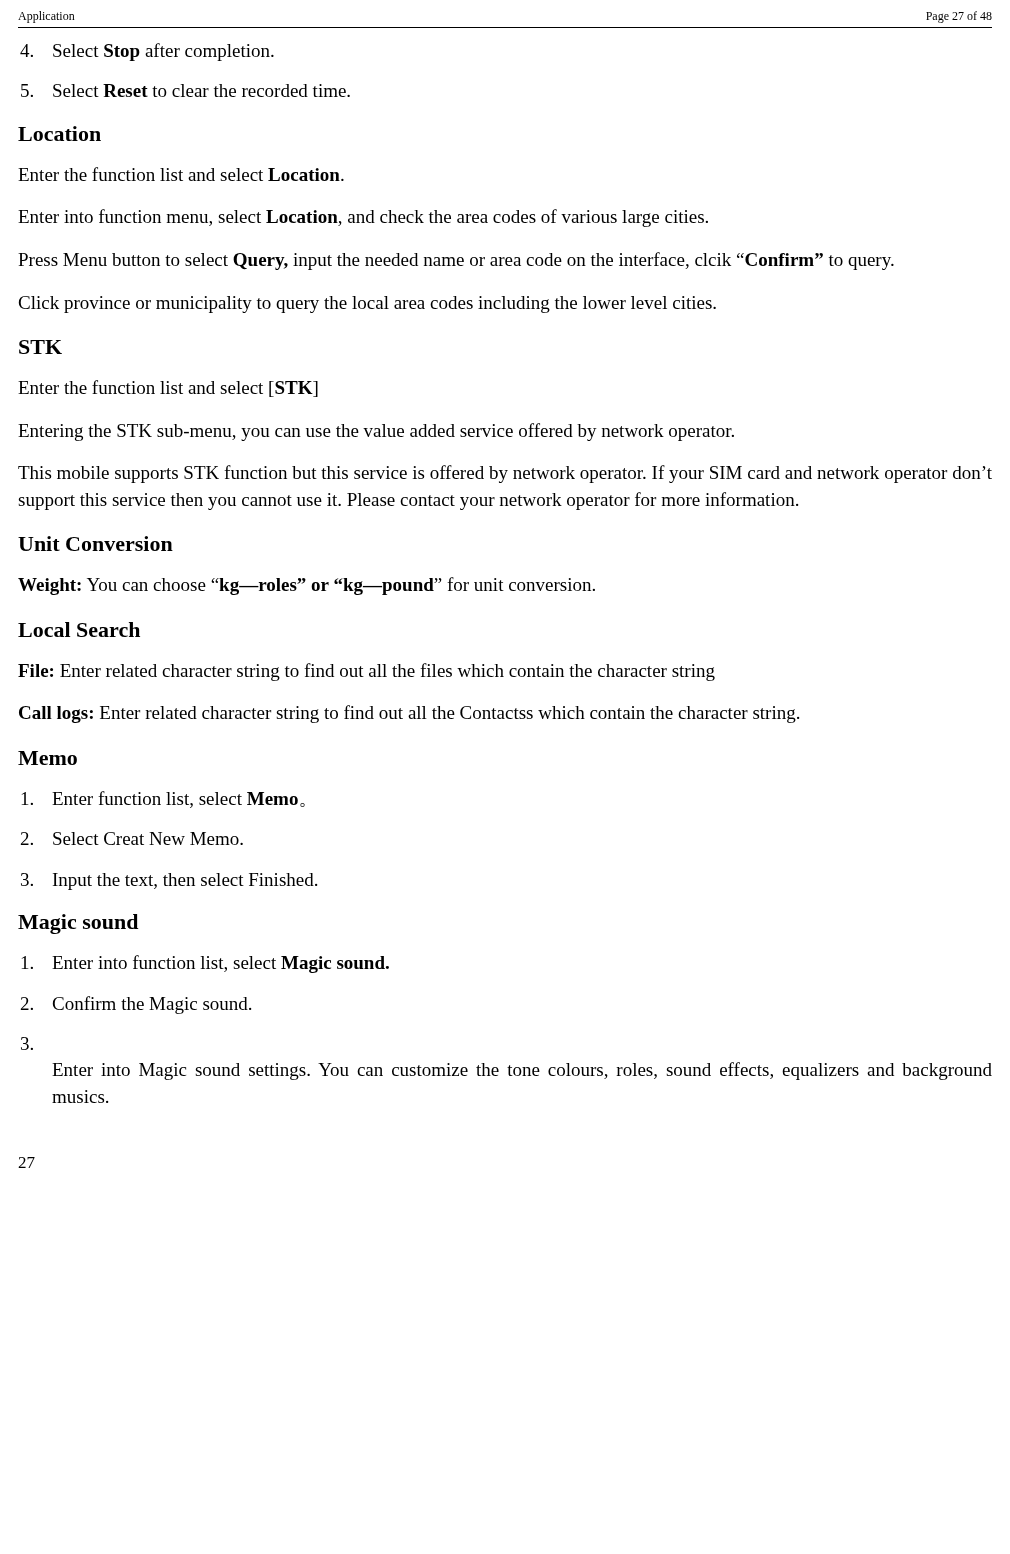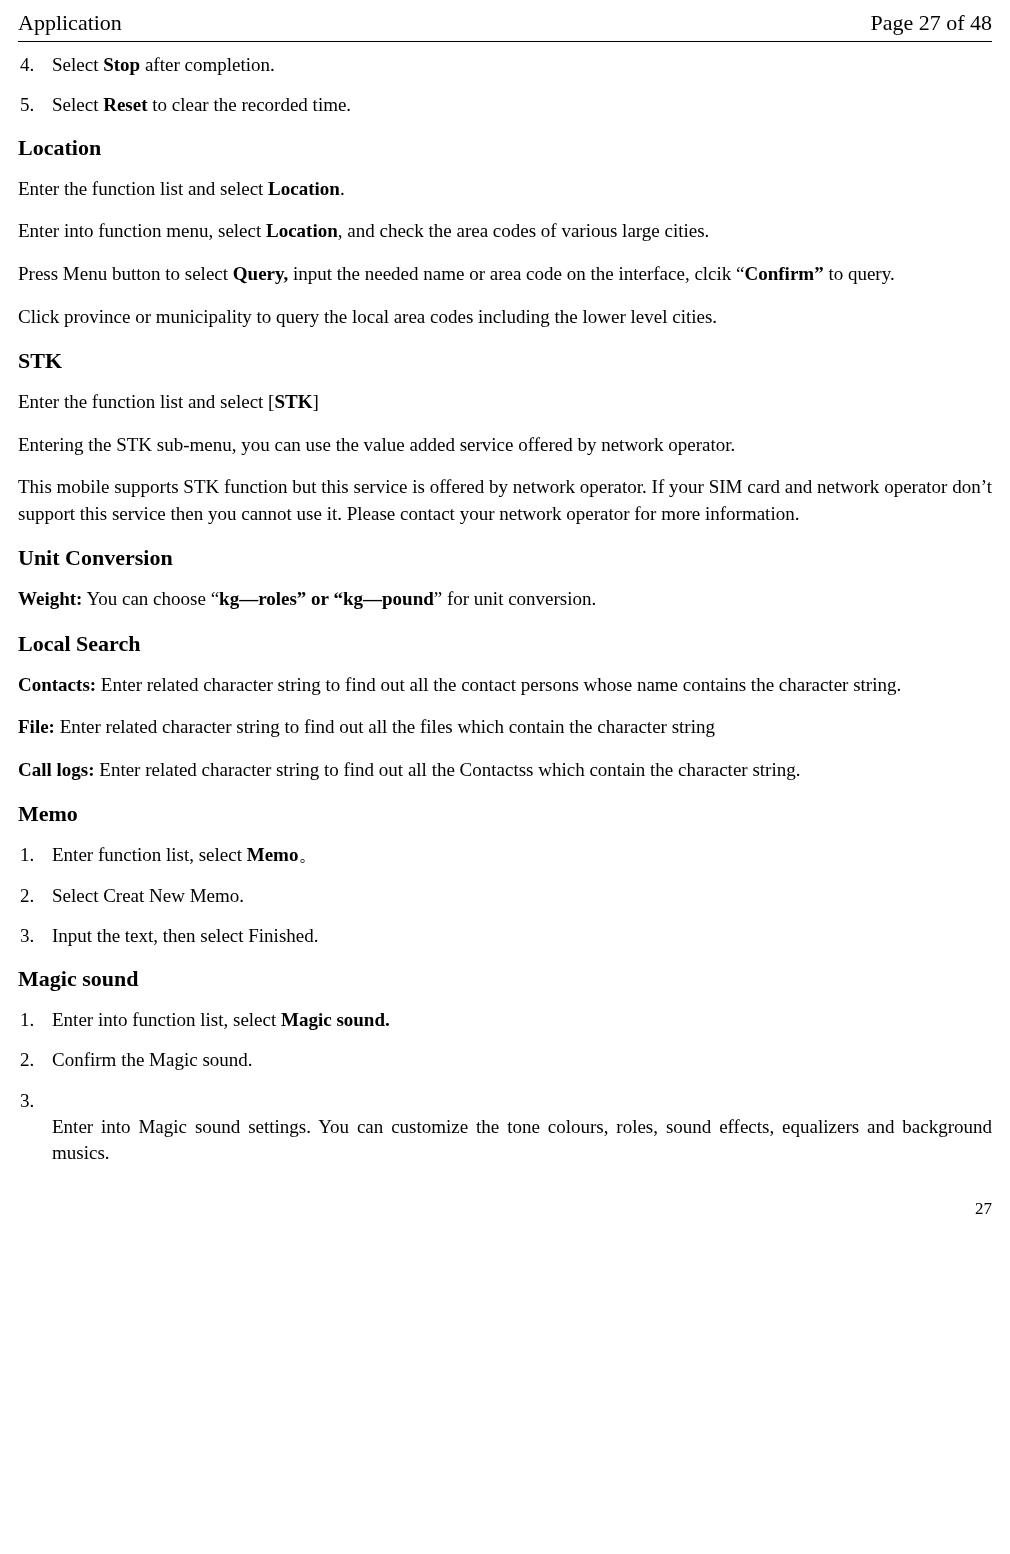--- a/index.html
+++ b/index.html
@@ -15,21 +15,21 @@
   }
   .page {
     padding: 8px 18px 20px 18px;
   }
   .header {
     display: flex;
     justify-content: space-between;
     border-bottom: 1px solid #000;
     padding-bottom: 2px;
     margin-bottom: 10px;
-    font-size: 22px;
+    font-size: 12px;
   }
   .ol-item {
     display: flex;
     margin: 10px 0 14px 0;
   }
   .ol-item .num {
     width: 34px;
     padding-left: 2px;
     flex-shrink: 0;
   }
@@ -40,23 +40,23 @@
     margin: 12px 0 16px 0;
     text-align: justify;
   }
   .h2 {
     font-weight: bold;
     font-size: 22px;
     margin: 14px 0 12px 0;
   }
   .b { font-weight: bold; }
   .footer {
-    text-align: right;
+    text-align: left;
     font-size: 17px;
-    margin-top: 30px;
+    margin-top: 41px;
   }
 </style>
 </head>
 <body>
 
 <div class="page">
 
   <div class="header">
     <span>Application</span>
     <span>Page 27 of 48</span>
@@ -104,23 +104,20 @@
 
   <div class="h2">Unit Conversion</div>
 
   <div class="para">
     <span class="b">Weight:</span><span> You can choose “</span><span class="b">kg—roles” or “kg—pound</span><span>” for unit conversion.</span>
   </div>
 
 
   <div class="h2">Local Search</div>
 
-  <div class="para">
-    <span class="b">Contacts:</span><span> Enter related character string to find out all the contact persons whose name contains the character string.</span>
-  </div>
 
   <div class="para">
     <span class="b">File:</span><span> Enter related character string to find out all the files which contain the character string</span>
   </div>
 
 
   <div class="para">
     <span class="b">Call logs:</span><span> Enter related character string to find out all the Contactss which contain the character string.</span>
   </div>
 

